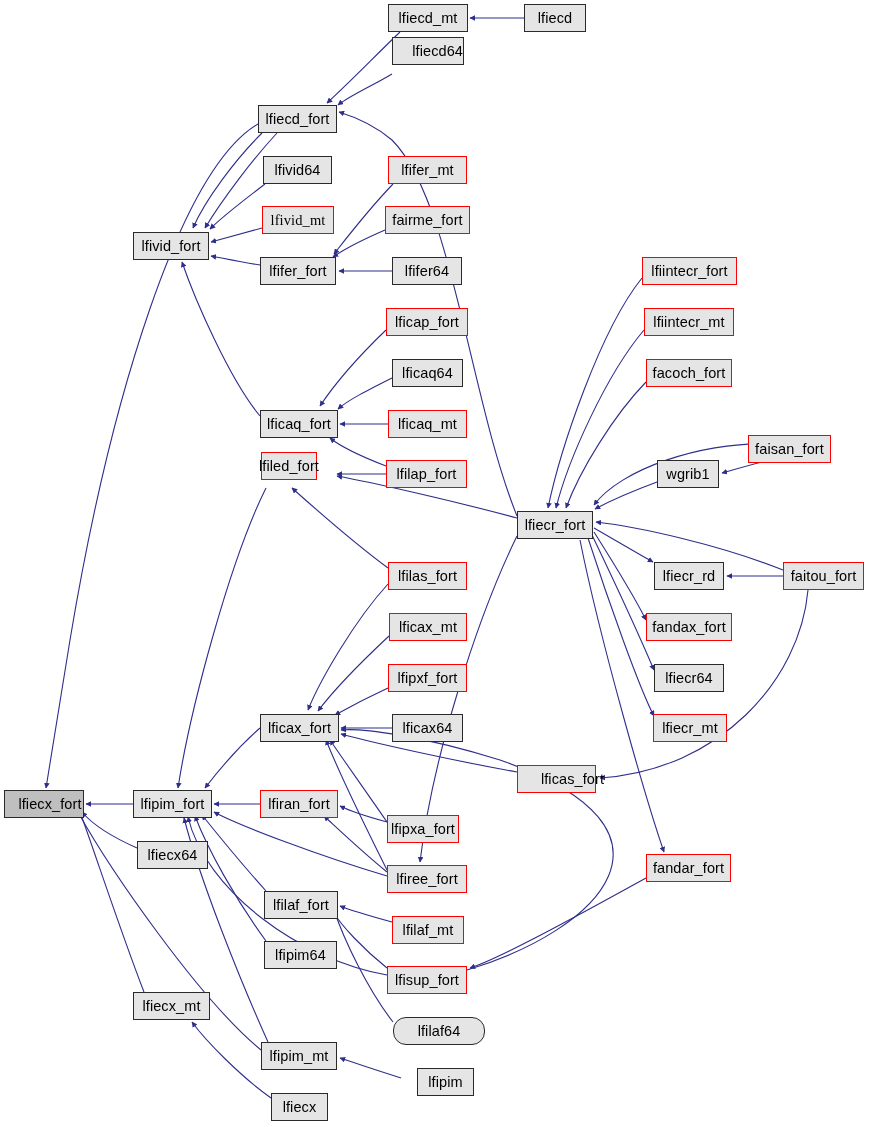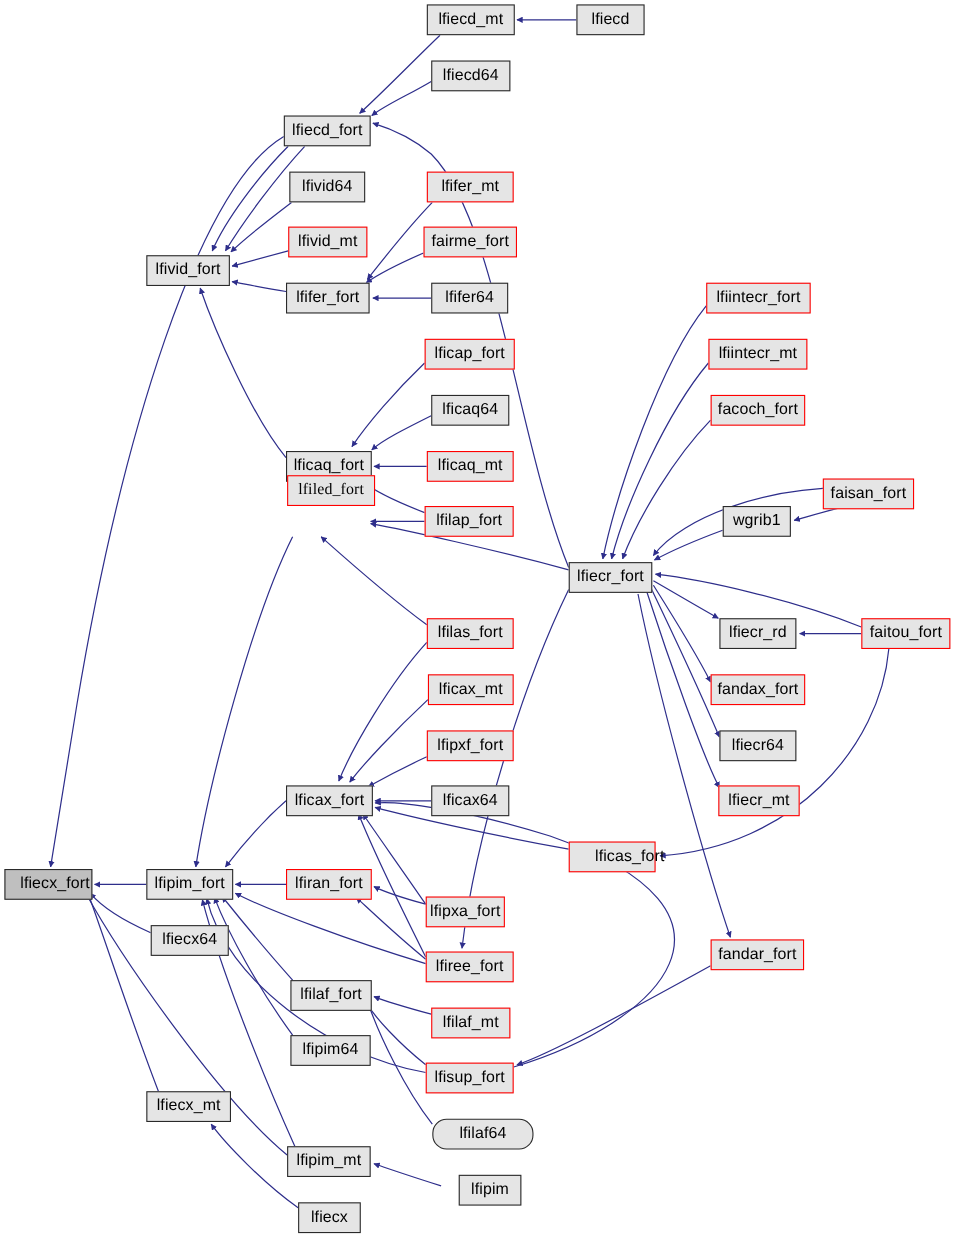--- a/index.html
+++ b/index.html
@@ -136,33 +136,33 @@
         <path d="M 271,1098 C 240,1076 205,1040 192,1022" fill="none" stroke="#2e2e8b" stroke-width="1.1" marker-end="url(#arrow)"></path>
       </g>
   </svg>
   <div id="node-layer">
       <div class="node" style="left: 388px; top: 4px; width: 80px;">
         <span class="label">lfiecd_mt</span>
       </div>
       <div class="node" style="left: 524px; top: 4px; width: 62px;">
         <span class="label">lfiecd</span>
       </div>
-      <div class="node" style="left: 392px; top: 55px; width: 72px;">
+      <div class="node" style="left: 392px; top: 37px; width: 72px; justify-content: flex-end;">
         <span class="label">lfiecd64</span>
       </div>
       <div class="node" style="left: 258px; top: 105px; width: 79px;">
         <span class="label">lfiecd_fort</span>
       </div>
       <div class="node" style="left: 263px; top: 156px; width: 69px;">
         <span class="label">lfivid64</span>
       </div>
       <div class="node red" style="left: 388px; top: 156px; width: 79px;">
         <span class="label">lfifer_mt</span>
       </div>
-      <div class="node red" style="left: 262px; top: 206px; width: 72px;">
+      <div class="node red" style="left: 262px; top: 206px; width: 72px; font-family: Liberation Serif, serif;">
         <span class="label">lfivid_mt</span>
       </div>
       <div class="node red" style="left: 385px; top: 206px; width: 85px;">
         <span class="label">fairme_fort</span>
       </div>
       <div class="node" style="left: 133px; top: 232px; width: 76px;">
         <span class="label">lfivid_fort</span>
       </div>
       <div class="node" style="left: 260px; top: 257px; width: 76px;">
         <span class="label">lfifer_fort</span>
@@ -190,21 +190,21 @@
       </div>
       <div class="node red" style="left: 388px; top: 410px; width: 79px;">
         <span class="label">lficaq_mt</span>
       </div>
       <div class="node red" style="left: 748px; top: 435px; width: 83px;">
         <span class="label">faisan_fort</span>
       </div>
       <div class="node" style="left: 657px; top: 460px; width: 62px;">
         <span class="label">wgrib1</span>
       </div>
-      <div class="node red" style="left: 261px; top: 432px; width: 80px; font-family: Liberation Serif, serif;">
+      <div class="node red" style="left: 261px; top: 452px; width: 56px;">
         <span class="label">lfiled_fort</span>
       </div>
       <div class="node red" style="left: 386px; top: 460px; width: 81px;">
         <span class="label">lfilap_fort</span>
       </div>
       <div class="node" style="left: 517px; top: 511px; width: 76px;">
         <span class="label">lfiecr_fort</span>
       </div>
       <div class="node" style="left: 654px; top: 562px; width: 70px;">
         <span class="label">lfiecr_rd</span>

